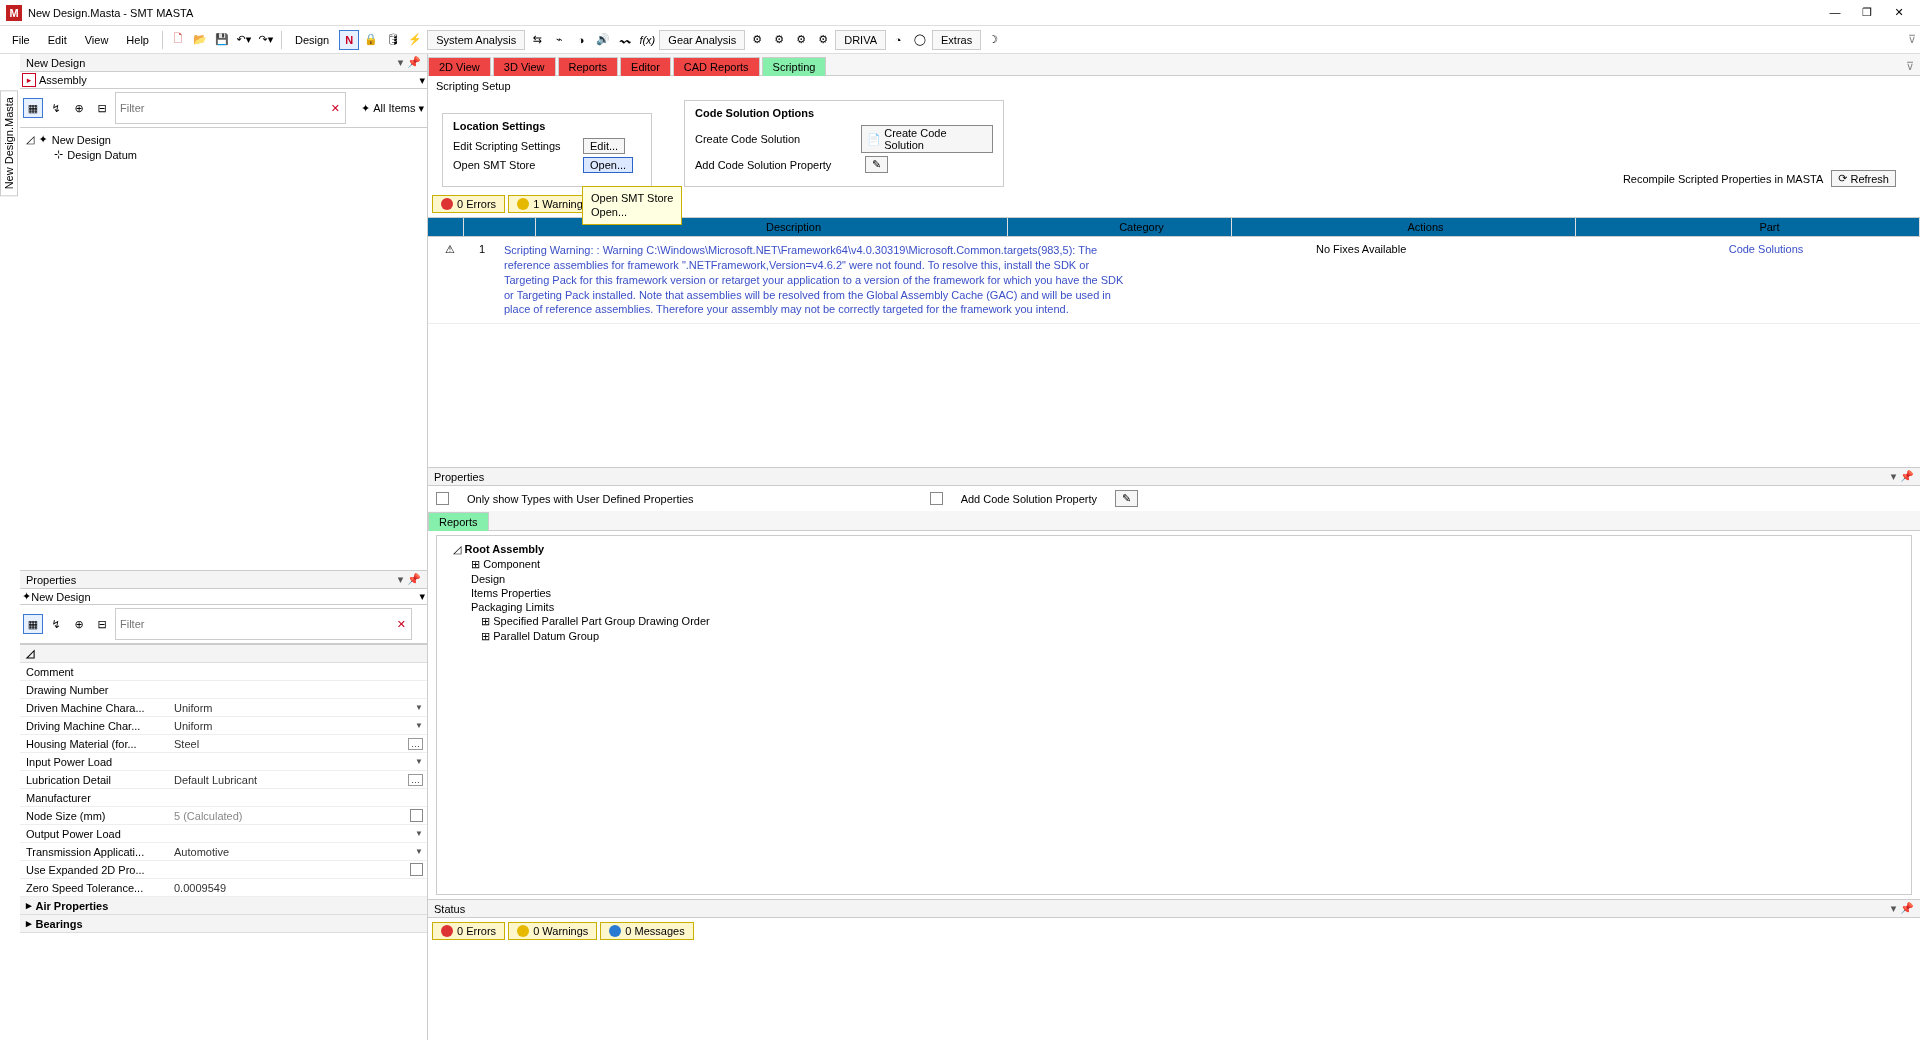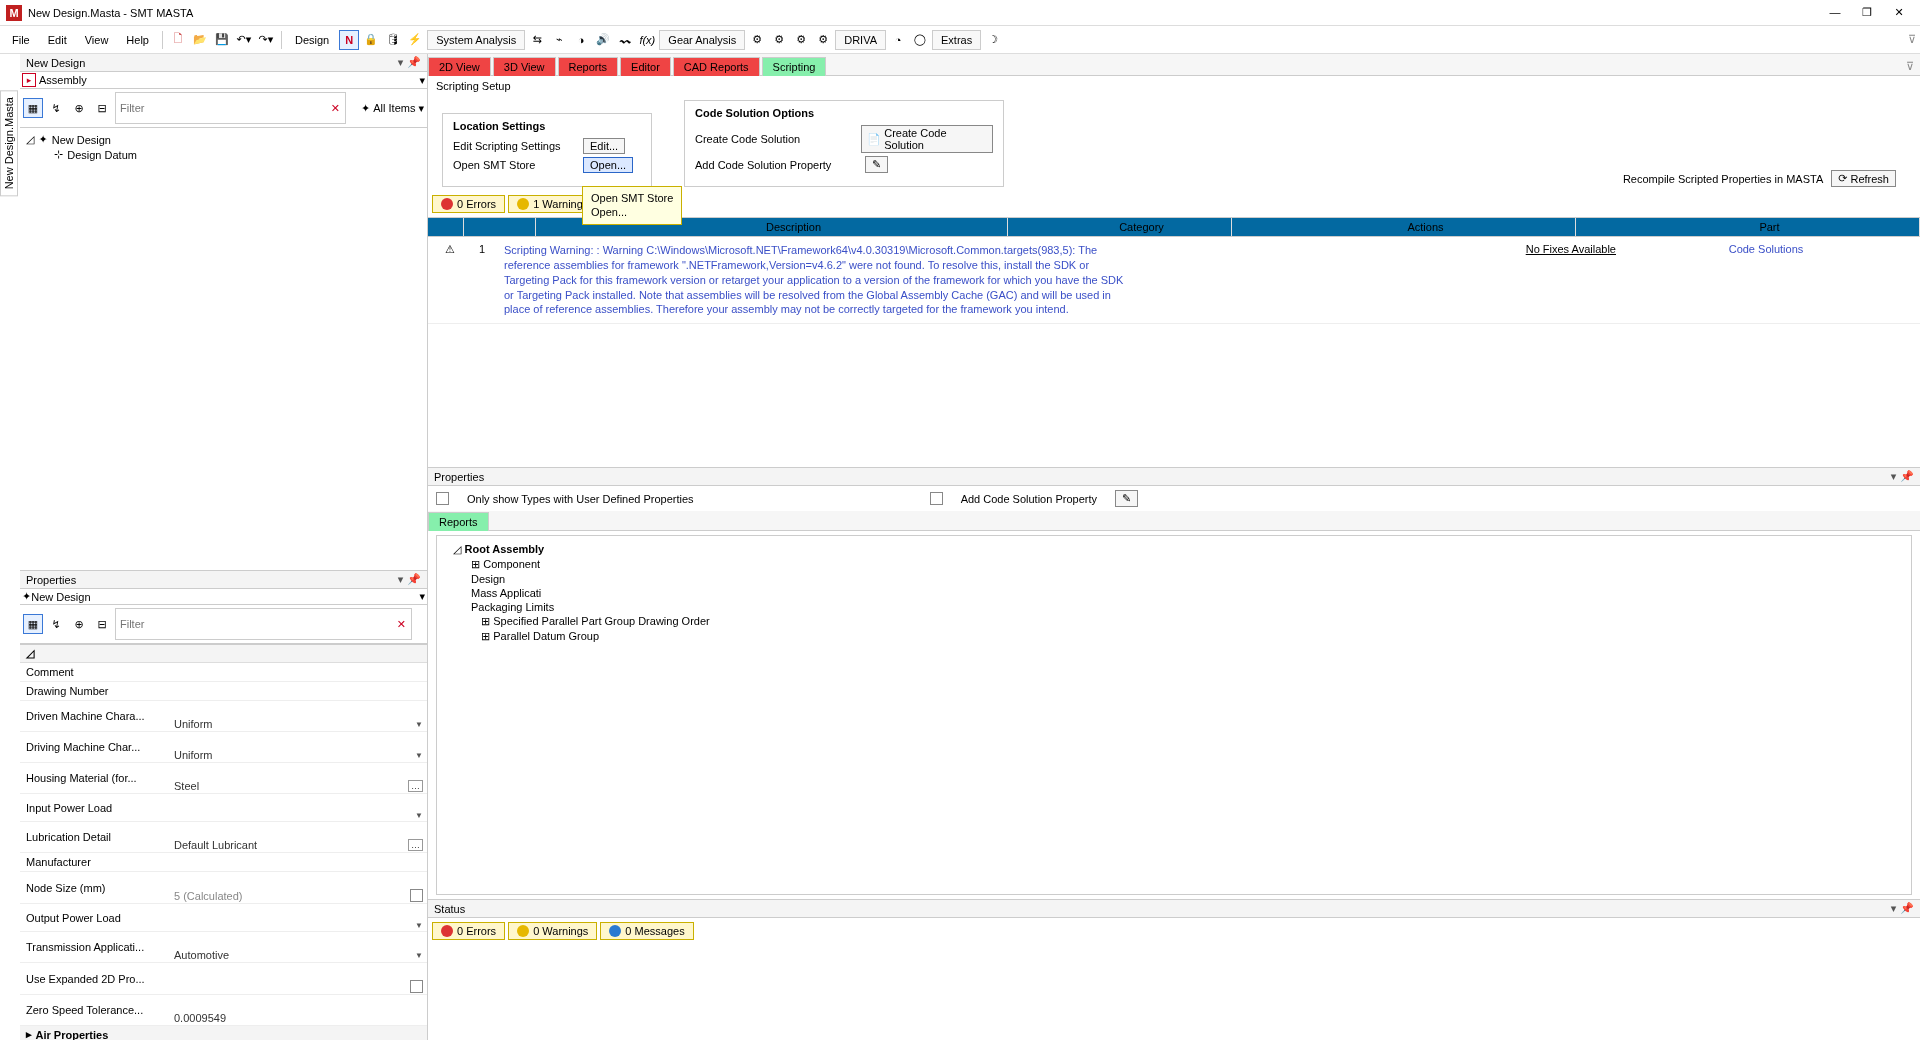--- a/index.html
+++ b/index.html
@@ -25,21 +25,21 @@
 .filter-input { flex:1; border:1px solid #ccc; padding:10px 4px; height:32px; }
 .clear-x{position:relative; left:-18px; color:#c02; cursor:pointer;}
 .allitems { display:flex; align-items:center; gap:3px; cursor:pointer;}
 .tree { flex:1; overflow:auto; padding:4px 6px; }
 .tree-node { display:flex; align-items:center; gap:4px; padding:1px 0;}
 .vertical-tab { position:absolute; left:0; top:90px; writing-mode:vertical-rl; transform:rotate(180deg); background:#fff; border:1px solid #ccc; padding:6px 2px; font-size:11px;}
 .properties-pane { border-top:1px solid #ccc; display:flex; flex-direction:column; height: 470px;}
 .propgrid { flex:1; overflow:auto; border-top:1px solid #ccc;}
 .proprow { display:flex; border-bottom:1px solid #eee; min-height:18px; align-items:center;}
 .proplabel { width:150px; padding:1px 6px; overflow:hidden; white-space:nowrap; text-overflow:ellipsis;}
-.propval { flex:1; padding:1px 4px; color:#333; position:relative; display:flex; align-items:center;margin-top:16px;}
+.propval { flex:1; padding:1px 4px; color:#333; position:relative; display:flex; align-items:center;}
 .propval .dd { margin-left:auto; font-size:8px; color:#555;}
 .propval .dots { margin-left:auto; border:1px solid #999; padding:0 2px; font-size:9px;}
 .prophdr { background:#f4f4f4; font-weight:bold; padding:2px 6px; border-bottom:1px solid #ddd; display:flex; align-items:center;gap:4px;}
 .rightcol { flex:1; display:flex; flex-direction:column; min-width:0;}
 .tabstrip { display:flex; border-bottom:1px solid #ccc; background:#f6f6f6; align-items:flex-end; height:22px;}
 .tab { padding:3px 10px; border:1px solid #ccc; border-bottom:none; margin-right:2px; background:#ef4444; cursor:pointer; position:relative; top:1px;}
 .tab.active { background:#86efac;}
 .section-label { padding:4px 8px; }
 .scripting-body { display:flex; gap:32px; padding:4px 14px 8px 14px; align-items:flex-end;}
 .group { border:1px solid #ccc; padding:6px 10px 10px 10px; min-width:200px;}
@@ -342,21 +342,21 @@
       <div class="col-cat">Category</div>
       <div class="col-act">Actions</div>
       <div class="col-part">Part</div>
     </div>
     <div class="grid-body">
       <div class="gridrow">
         <div class="col-ic" style="text-align:center;">⚠</div>
         <div class="col-n" style="text-align:center;">1</div>
         <div class="col-desc desc">Scripting Warning: : Warning C:\Windows\Microsoft.NET\Framework64\v4.0.30319\Microsoft.Common.targets(983,5): The reference assemblies for framework ".NETFramework,Version=v4.6.2" were not found. To resolve this, install the SDK or Targeting Pack for this framework version or retarget your application to a version of the framework for which you have the SDK or Targeting Pack installed. Note that assemblies will be resolved from the Global Assembly Cache (GAC) and will be used in place of reference assemblies. Therefore your assembly may not be correctly targeted for the framework you intend.</div>
         <div class="col-cat"></div>
-        <div class="col-act" style="text-align:right;text-decoration:underline;">No Fixes Available</div>
+        <div class="col-act" style="text-align:left;">No Fixes Available</div>
         <div class="col-part" style="text-align:center;"><a href="#">Code Solutions</a></div>
       </div>
     </div>
 
     <div class="midprops">
       <div class="pane-header">
         <span>Properties</span>
         <span class="pin-icons">
             <span>▾</span>
             <span>📌</span>
@@ -370,21 +370,21 @@
         <span>Add Code Solution Property</span>
         <span class="btn">✎</span>
       </div>
       <div class="tabstrip" style="height:20px;">
         <span class="tab active">Reports</span>
       </div>
       <div class="reports-box treelist" id="reportsTree">
           <div style="padding-left: 8px;">◿ <b>Root Assembly</b></div>
           <div style="padding-left: 26px;">⊞ Component</div>
           <div style="padding-left: 26px;">Design</div>
-          <div style="padding-left: 26px;">Mass Applicati</div>
+          <div style="padding-left: 26px;">Items Properties</div>
           <div style="padding-left: 26px;">Packaging Limits</div>
           <div style="padding-left: 36px;">⊞ Specified Parallel Part Group Drawing Order</div>
           <div style="padding-left: 36px;">⊞ Parallel Datum Group</div>
         </div>
     </div>
 
     <div class="statusbar">
       <div class="pane-header">
         <span>Status</span>
         <span class="pin-icons">

